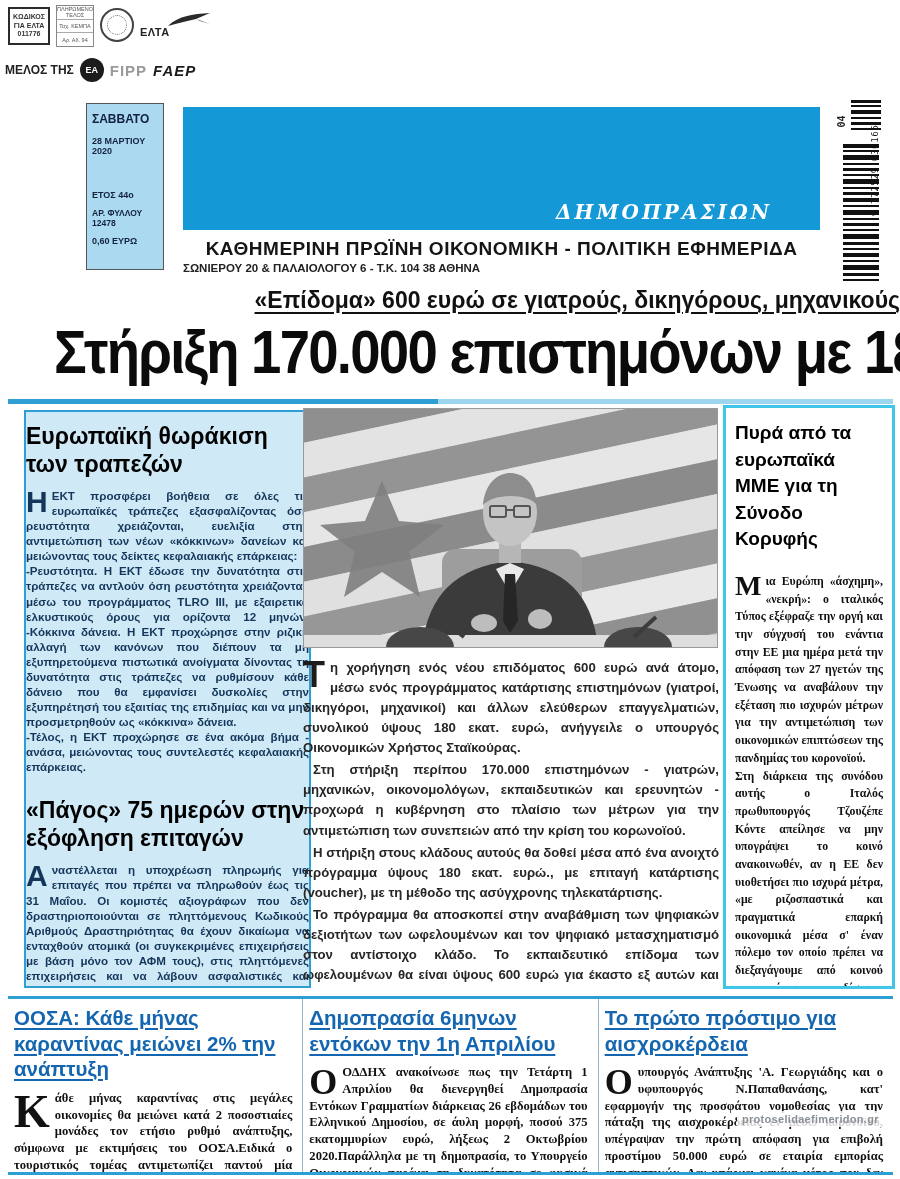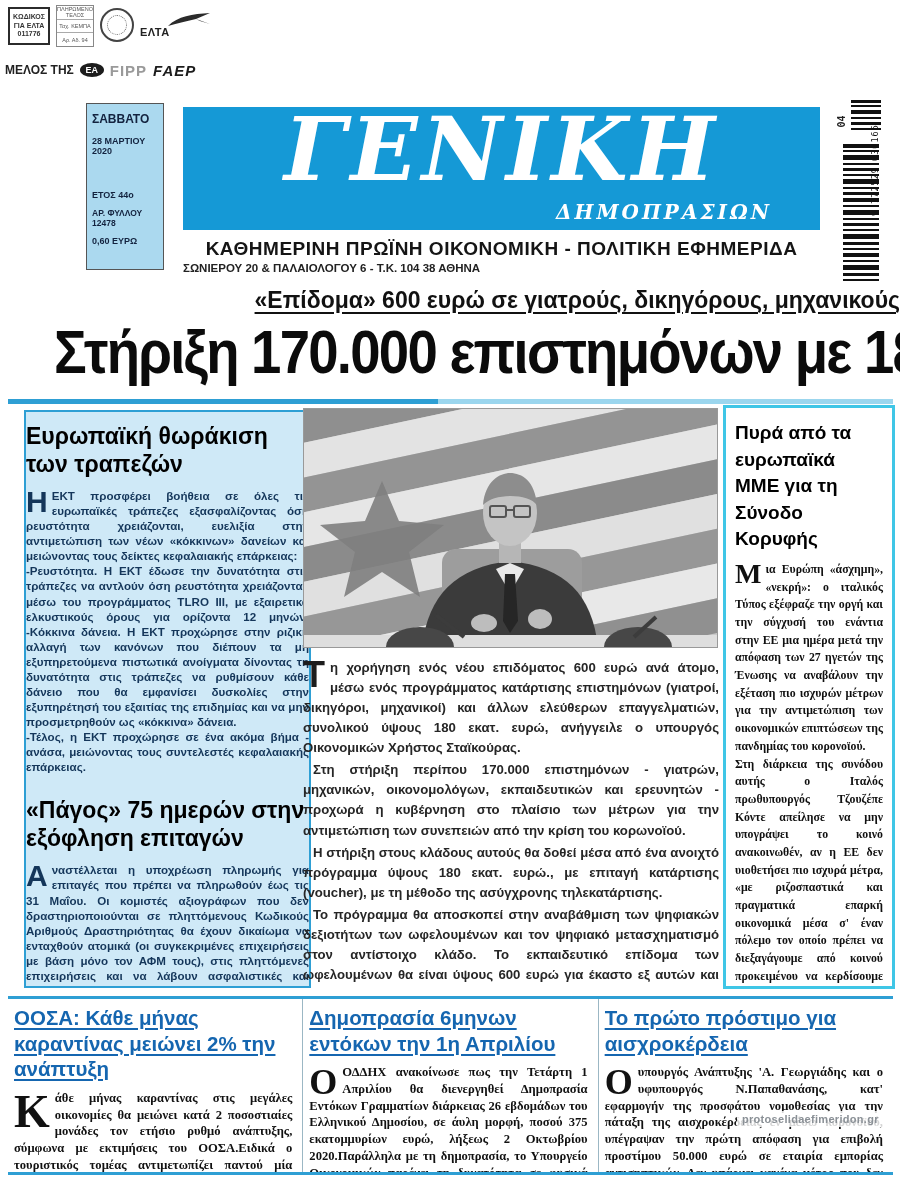--- a/index.html
+++ b/index.html
@@ -17,21 +17,21 @@
   .stamp-box2 { left:56px; top:5px; width:38px; height:42px; border:1px solid #888;
     font-size:5.5px; color:#555; text-align:center; display:flex; flex-direction:column; }
   .stamp-box2 > div { flex:1; display:flex; align-items:center; justify-content:center; border-bottom:1px solid #aaa; padding:0 1px;}
   .stamp-box2 > div:last-child { border-bottom:none; }
   .round-stamp { left:100px; top:8px; width:34px; height:34px; border:2px solid #444; border-radius:50%; }
   .round-stamp::after { content:""; position:absolute; inset:5px; border:1px dotted #666; border-radius:50%; }
   .elta-wrap { left:140px; top:10px; width:70px; height:34px; }
   .elta-text { position:absolute; left:0; top:16px; font-size:11px; font-weight:bold; color:#222; letter-spacing:0.5px;text-align:center;}
   .member-row { left:5px; top:57px; height:26px; display:flex; align-items:center; gap:6px; }
   .member-label { font-size:12px; font-weight:bold; color:#222; }
-  .eihea-circle { width:24px; height:14px; background:#1c1c1c; color:#fff; border-radius:50%;
+  .eihea-circle { width:24px; height:24px; background:#1c1c1c; color:#fff; border-radius:50%;
     font-size:9px; font-weight:bold; display:flex; align-items:center; justify-content:center; }
   .fipp { font-size:15px; font-weight:bold; color:#9a9a9a; letter-spacing:1px; }
   .faep { font-size:15px; font-weight:bold; font-style:italic; color:#1c1c1c; letter-spacing:1px; }
 
   
   .dateline { left:86px; top:103px; width:78px; height:167px; background:#abd9ef;
     border:1px solid #555; padding:8px 5px; color:#13233f; }
   .dateline .day   { font-size:12px; font-weight:bold; margin-bottom:10px; }
   .dateline .date  { font-size:9px;  font-weight:bold; margin-bottom:34px; }
   .dateline .year  { font-size:9px;  font-weight:bold; margin-bottom:8px; }
@@ -76,21 +76,21 @@
   
   .photo-frame { left:303px; top:408px; width:415px; height:240px; border:1px solid #999; background:#cccccc; }
   .center-body { left:303px; top:658px; width:416px; height:330px; overflow:hidden; }
   .center-body p { font-size:13.2px; line-height:1.52; color:#262626; text-align:justify; font-weight:bold; }
   .center-body p + p { text-indent:10px; margin-top:2px; }
   .center-body .dc { float:left; font-size:36px; line-height:0.8; font-weight:bold; margin:3px 5px 0 0; color:#1c1c1c; }
 
   
   .right-panel { left:723px; top:405px; width:172px; height:584px; background:#ffffff;
     border:3px solid #3fc6e6; padding:12px 9px; overflow:hidden; }
-  .rp-title { font-size:19px; font-weight:bold; color:#000; line-height:1.4; margin-bottom:8px; }
+  .rp-title { font-size:19px; font-weight:bold; color:#000; line-height:1.4; margin-bottom:20px; }
   .rp-body p { font-family:"Liberation Serif", serif; font-size:11.8px; line-height:1.5;
     color:#101010; text-align:justify; font-weight:bold; }
   .rp-body .dc { float:left; font-family:"Liberation Serif", serif; font-size:28px; line-height:0.8;
     font-weight:bold; margin:2px 4px 0 0; }
 
   
   .bottom-strip { left:8px; top:996px; width:885px; height:179px;
     border-top:3px solid #2e9fd4; border-bottom:3px solid #2e9fd4; display:flex; }
   .b-art { flex:1; padding:6px 10px 20px 6px; overflow:hidden; }
   .b-art + .b-art { border-left:1px solid #9bb7c4; }
@@ -133,21 +133,20 @@
 
 <div class="abs dateline">
   <div class="day">ΣΑΒΒΑΤΟ</div>
   <div class="date">28 ΜΑΡΤΙΟΥ 2020</div>
   <div class="year">ΕΤΟΣ 44ο</div>
   <div class="issue">ΑΡ. ΦΥΛΛΟΥ 12478</div>
   <div class="price">0,60 ΕΥΡΩ</div>
 </div>
 
 <div class="abs masthead-box">
-  <div class="masthead-title">ΓΕΝΙΚΗ</div>
   <div class="masthead-sub">ΔΗΜΟΠΡΑΣΙΩΝ</div>
 </div>
 <div class="abs tagline">ΚΑΘΗΜΕΡΙΝΗ ΠΡΩΪΝΗ ΟΙΚΟΝΟΜΙΚΗ - ΠΟΛΙΤΙΚΗ ΕΦΗΜΕΡΙΔΑ</div>
 <div class="abs address">ΣΩΝΙΕΡΟΥ 20 &amp; ΠΑΛΑΙΟΛΟΓΟΥ 6 - Τ.Κ. 104 38 ΑΘΗΝΑ</div>
 
 <div class="abs barcode-wrap">
   <svg width="62" height="190" viewBox="0 0 62 190">
 
     <g fill="#111">
       <rect x="18" y="2" width="30" height="3"></rect>

